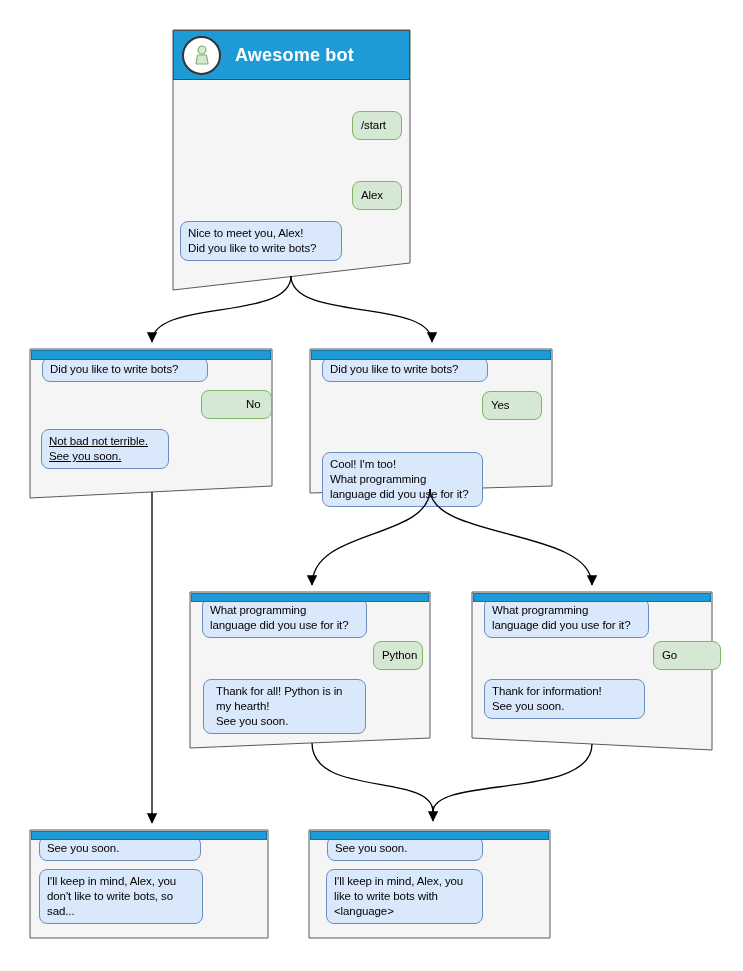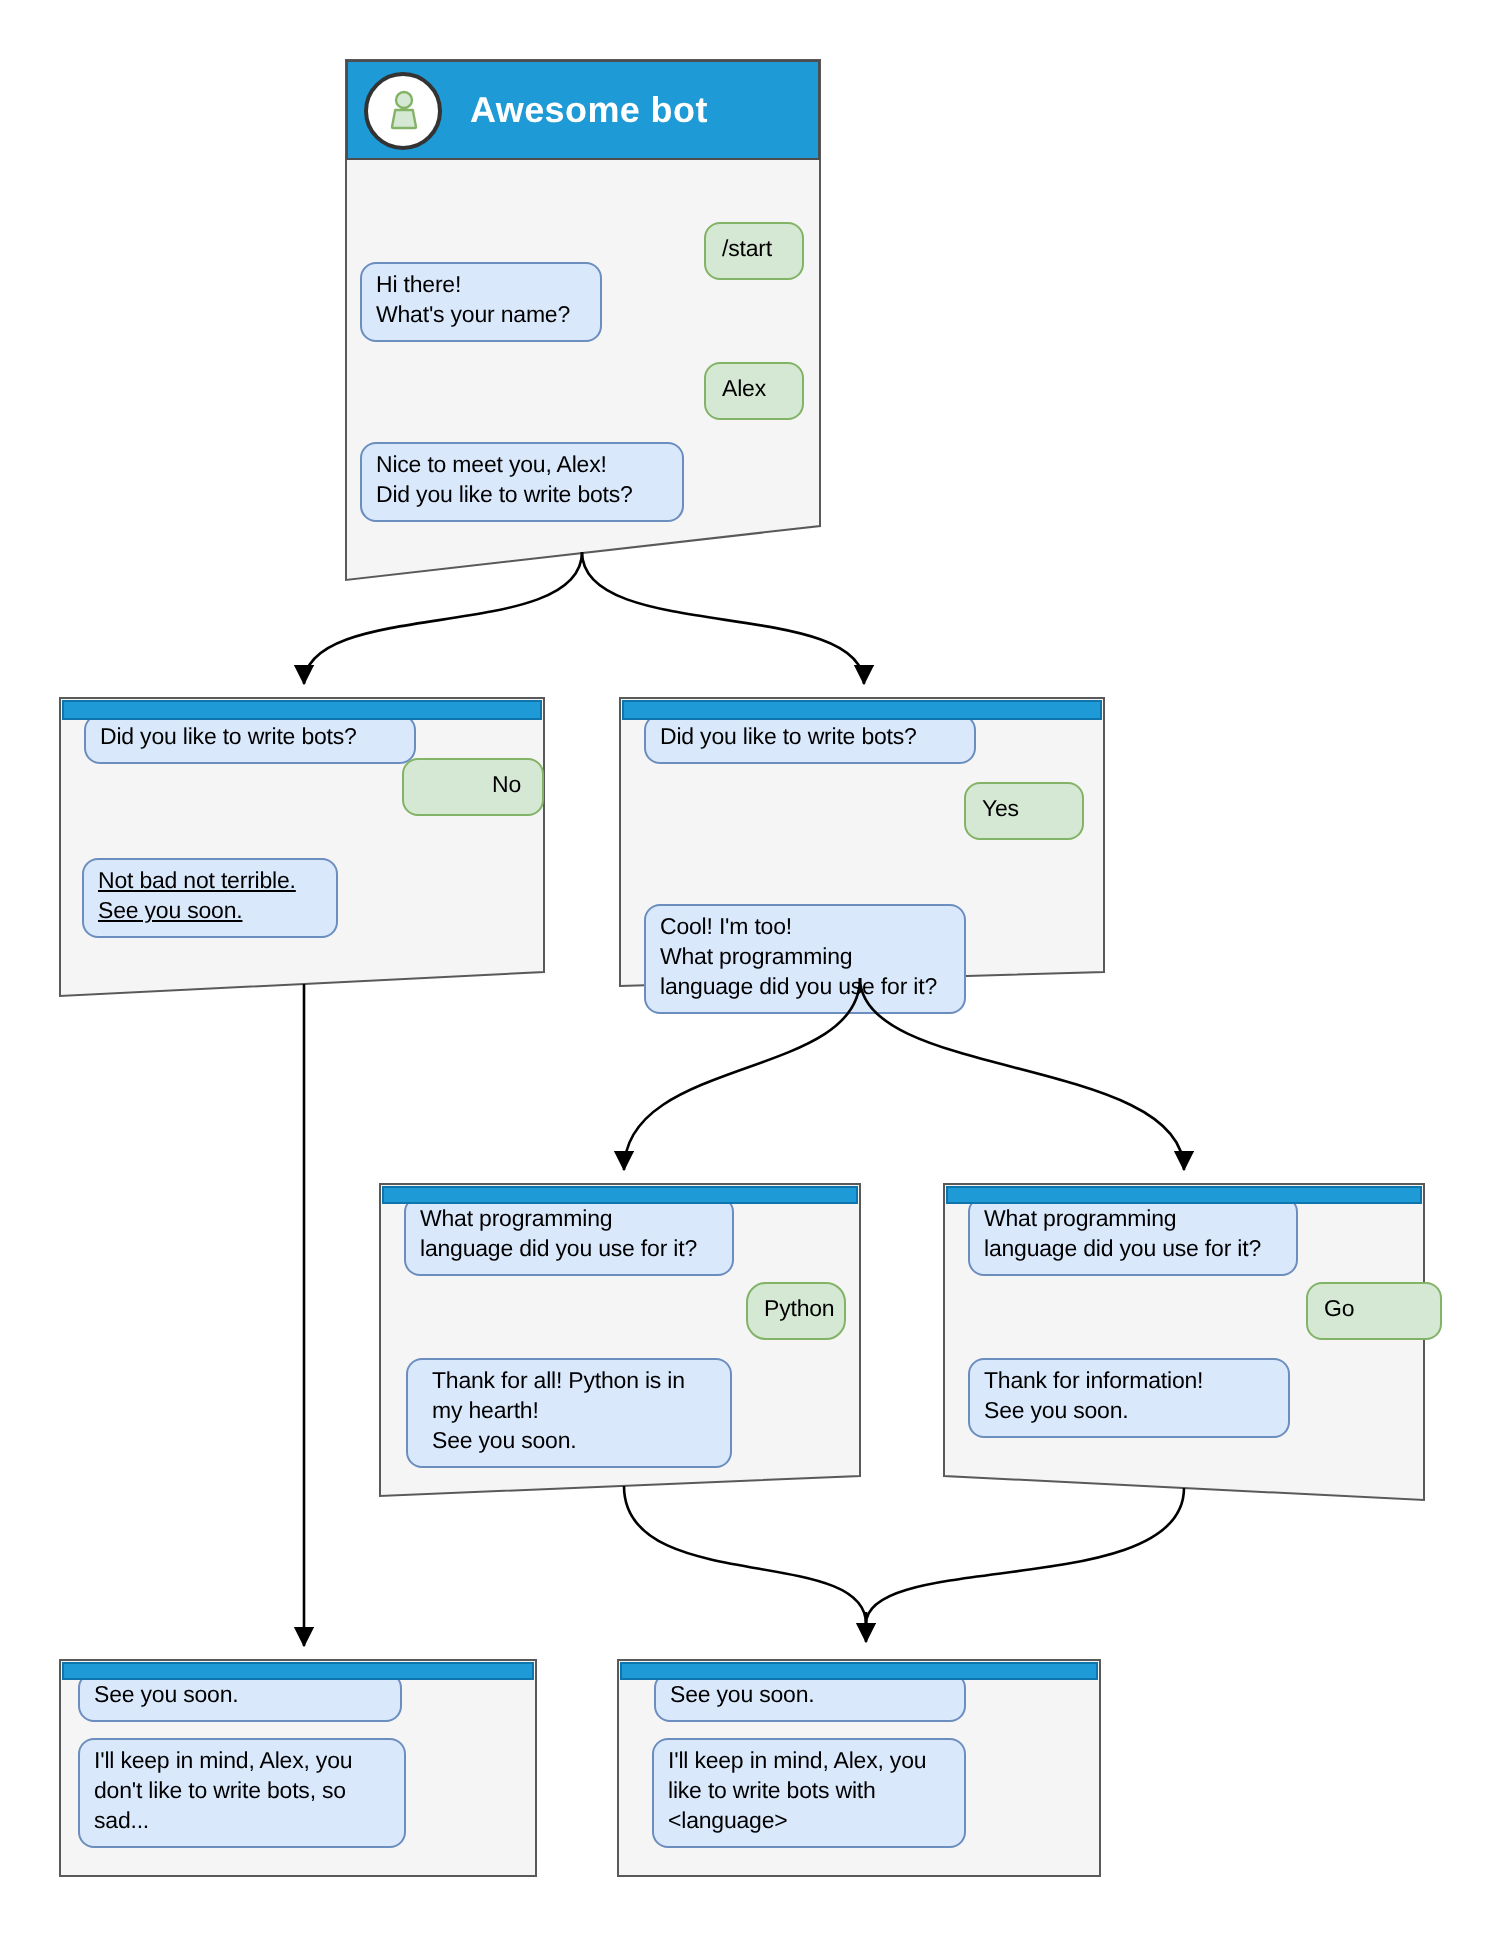--- a/index.html
+++ b/index.html
@@ -65,43 +65,41 @@
     <div class="avatar">
       <svg width="24" height="24" viewBox="0 0 24 24">
         <circle cx="12" cy="7" r="4" fill="#D5E8D4" stroke="#82B366" stroke-width="1.2"></circle>
         <path d="M7.6 12 L16.4 12 L18 20.5 Q18 21 17.4 21 L6.6 21 Q6 21 6 20.5 Z" fill="#D5E8D4" stroke="#82B366" stroke-width="1.2" stroke-linejoin="round"></path>
       </svg>
     </div>
     <div class="bot-title">Awesome bot</div>
   </div>
 
   <div class="bubble user-bubble" style="left:352px; top:91px;  width:50px;margin-top:20px;">/start</div>
-  <div class="bubble bot-bubble" style="left:180px; top:131px; width:121px;">Hi there!
-What's your name?</div>
   <div class="bubble user-bubble" style="left:352px; top:181px; width:50px;">Alex</div>
   <div class="bubble bot-bubble" style="left:180px; top:221px; width:162px;">Nice to meet you, Alex!
 Did you like to write bots?</div>
 
   <div class="title-bar" style="left:31px; top:350px; width:240px; height:10px;"></div>
   <div class="bubble bot-bubble" style="left:42px;  top:357px; width:166px;">Did you like to write bots?</div>
-  <div class="bubble user-bubble" style="left:201px; top:379px; width:71px;padding-left:44px;">No</div>
+  <div class="bubble user-bubble" style="left:201px; top:390px; width:71px;padding-left:44px;">No</div>
   <div class="bubble bot-bubble" style="left:41px;  top:429px; width:128px;text-decoration:underline;">Not bad not terrible.
 See you soon.</div>
 
   <div class="title-bar" style="left:311px; top:350px; width:240px; height:10px;"></div>
   <div class="bubble bot-bubble" style="left:322px; top:357px; width:166px;">Did you like to write bots?</div>
   <div class="bubble user-bubble" style="left:482px; top:391px; width:60px;">Yes</div>
   <div class="bubble bot-bubble" style="left:322px; top:429px; width:161px;margin-top:23px;">Cool! I'm too!
 What programming
 language did you use for it?</div>
 
   <div class="title-bar" style="left:191px; top:593px; width:238px; height:9px;"></div>
   <div class="bubble bot-bubble" style="left:202px; top:598px; width:165px;">What programming
 language did you use for it?</div>
-  <div class="bubble user-bubble" style="left:373px; top:641px; width:50px;border-radius:10px;">Python</div>
+  <div class="bubble user-bubble" style="left:373px; top:641px; width:50px;">Python</div>
   <div class="bubble bot-bubble" style="left:203px; top:679px; width:163px;padding-left:12px;">Thank for all! Python is in
 my hearth!
 See you soon.</div>
 
   <div class="title-bar" style="left:473px; top:593px; width:238px; height:9px;"></div>
   <div class="bubble bot-bubble" style="left:484px; top:598px; width:165px;">What programming
 language did you use for it?</div>
   <div class="bubble user-bubble" style="left:653px; top:641px; width:68px;">Go</div>
   <div class="bubble bot-bubble" style="left:484px; top:679px; width:161px;">Thank for information!
 See you soon.</div>

